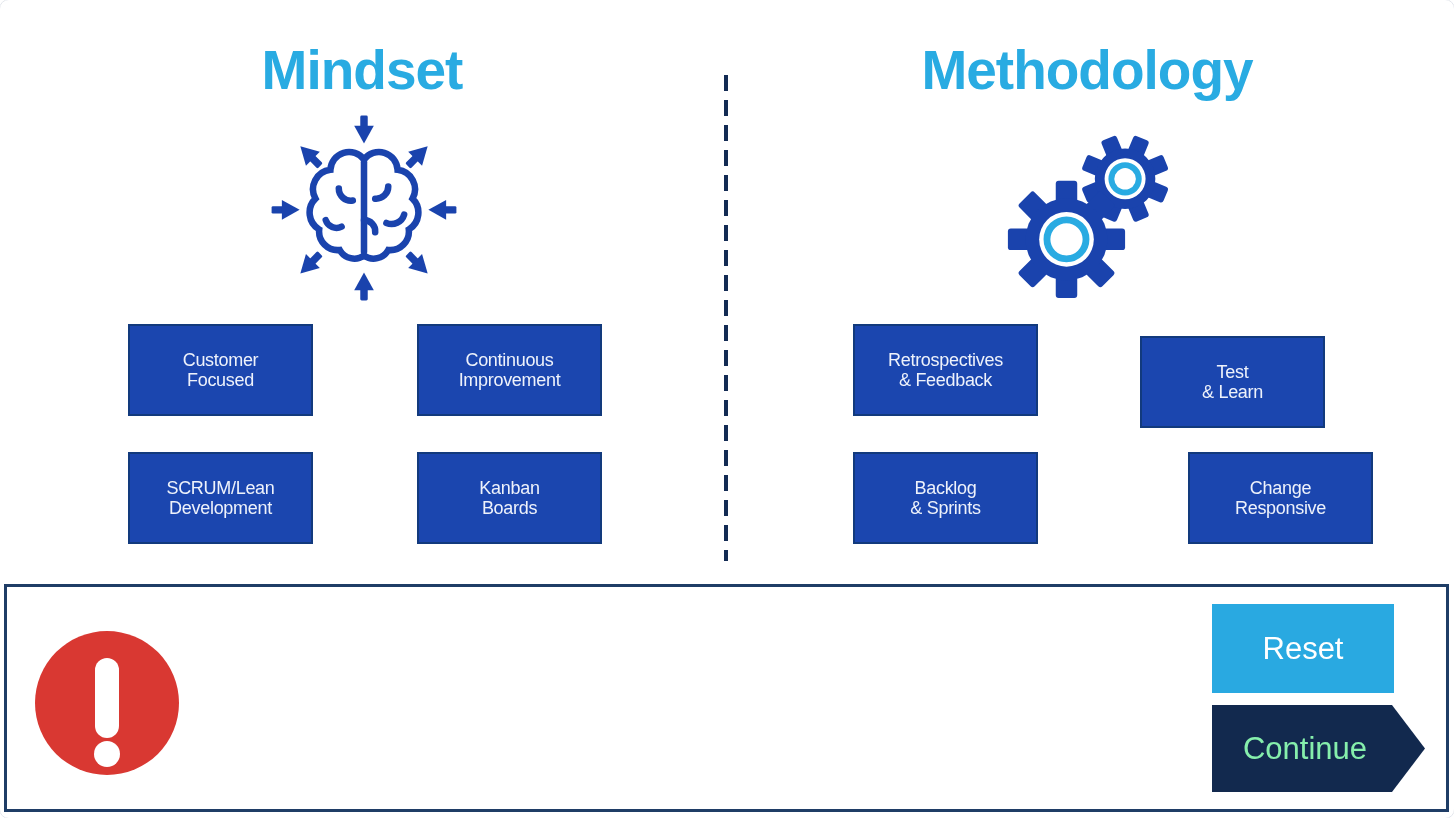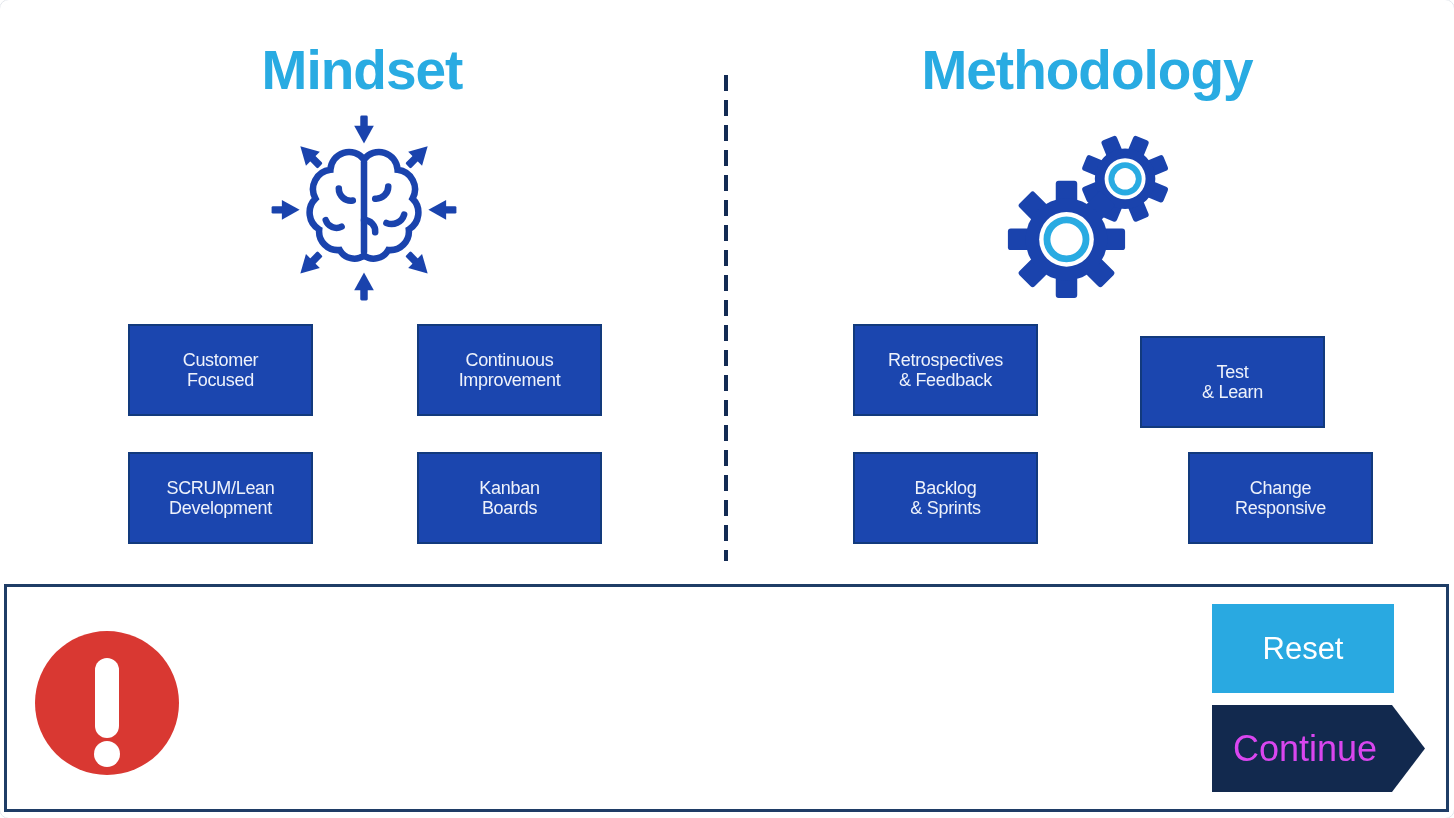--- a/index.html
+++ b/index.html
@@ -21,21 +21,21 @@
   .feedback-bar{position:absolute;left:4px;top:584px;width:1445px;height:228px;
                 background:#ffffff;border:3px solid #1f3d66;box-sizing:border-box;}
   .alert-icon{position:absolute;left:32px;top:628px;width:150px;height:150px;}
   .feedback-text{position:absolute;left:250px;top:640px;width:960px;text-align:center;
                  color:#1B3A6B;font-size:31px;line-height:1.24;letter-spacing:-0.5px;}
   .btn-reset{position:absolute;left:1212px;top:604px;width:182px;height:89px;
              background:#29A9E1;color:#fff;font-size:31px;border:none;cursor:pointer;
              display:flex;align-items:center;justify-content:center;
              font-family:"Liberation Sans",sans-serif;text-align:center;}
   .btn-continue{position:absolute;left:1212px;top:705px;width:213px;height:87px;
-                background:#12294E;color:#d946ef;font-size:36px;border:none;cursor:pointer;
+                background:#12294E;color:#86efac;font-size:31px;border:none;cursor:pointer;
                 clip-path:polygon(0 0,84.5% 0,100% 50%,84.5% 100%,0 100%);
                 display:flex;align-items:center;justify-content:center;
                 padding-right:33px;box-sizing:border-box;
                 font-family:"Liberation Sans",sans-serif;}
 </style>
 </head>
 <body>
 
 <div class="stage">
 

